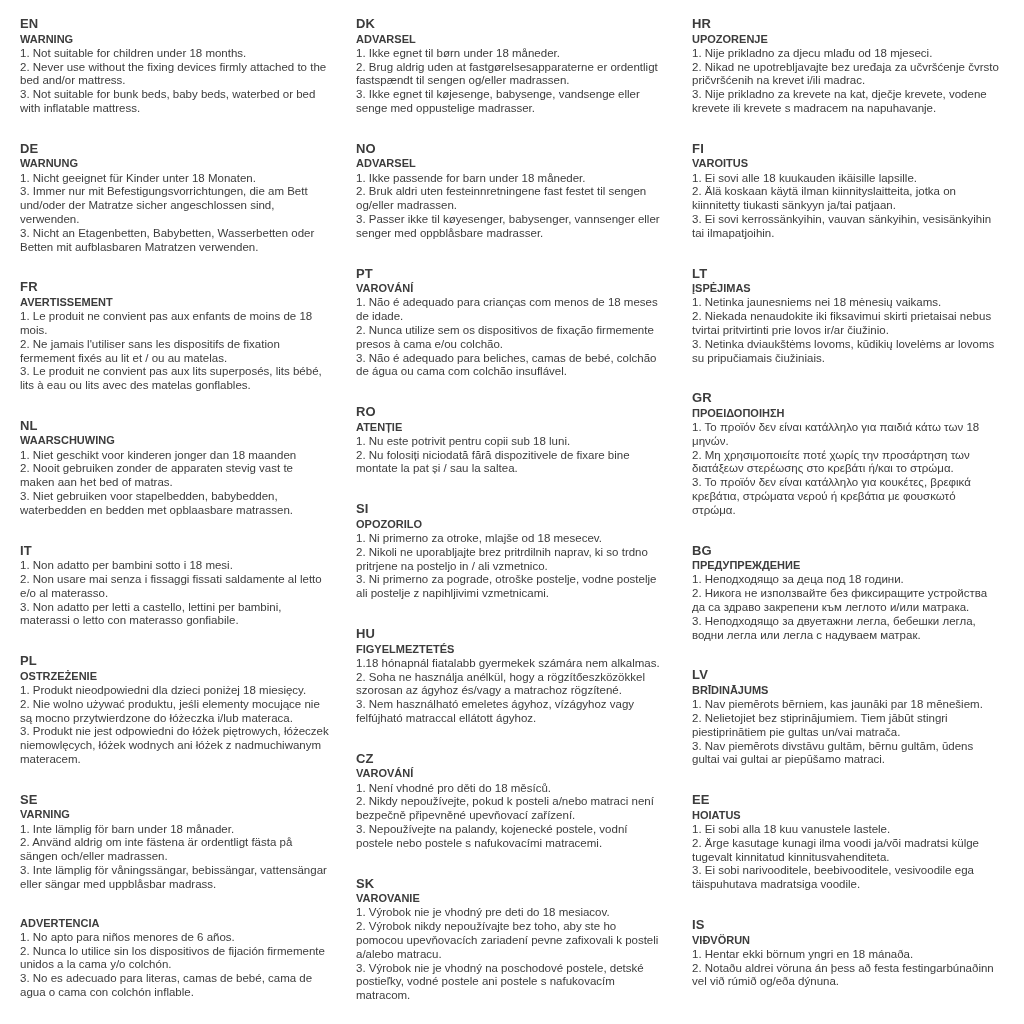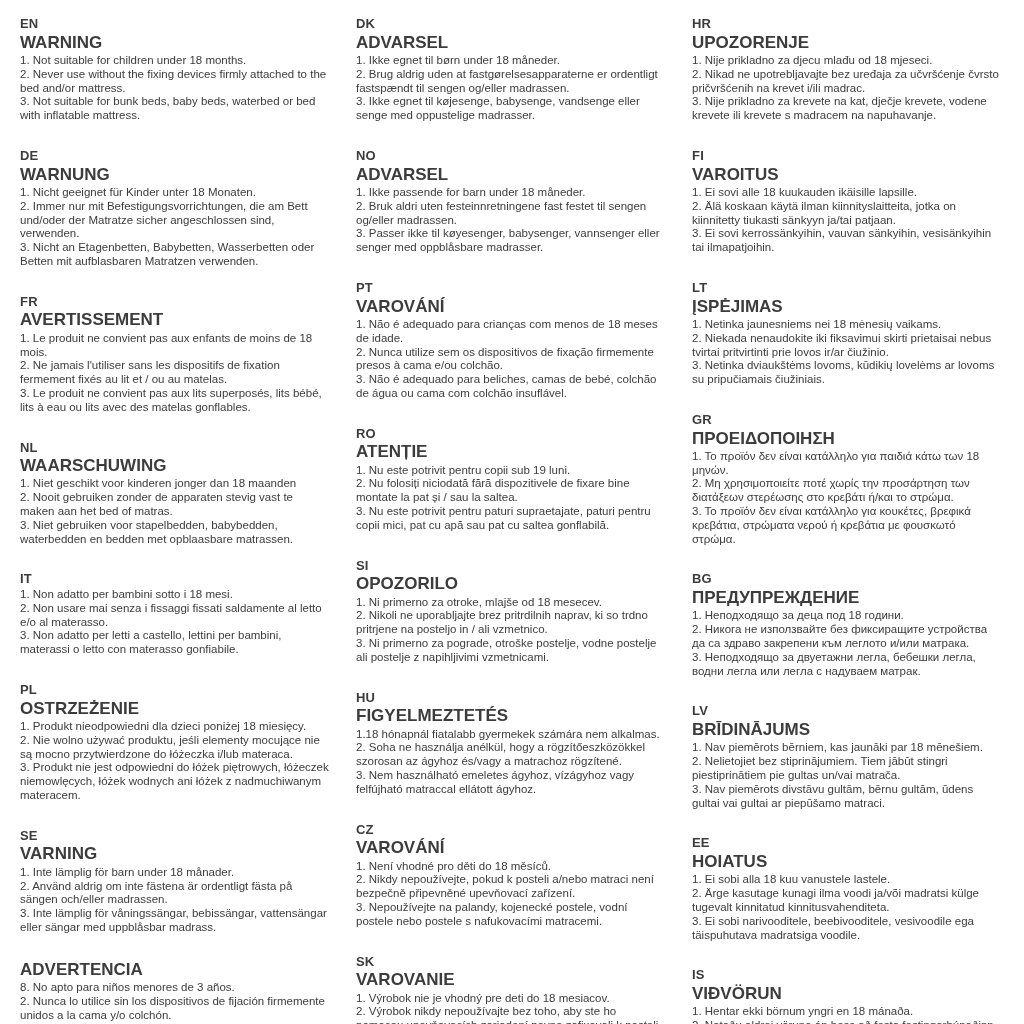--- a/index.html
+++ b/index.html
@@ -27,21 +27,21 @@
   .col{display:block;}
   .lang-section{margin-bottom:25px;}
   .code{
     font-weight:bold;
     font-size:13px;
     letter-spacing:0.2px;
     margin-bottom:1px;
   }
   .title{
     font-weight:bold;
-    font-size:17px;
+    font-size:11px;
     margin-bottom:1px;
   }
   .item{
     font-weight:normal;
   }
 </style>
 </head>
 <body>
 
 <div class="page">
@@ -50,21 +50,21 @@
         <div class="code">EN</div>
         <div class="title">WARNING</div>
         <div class="item">1. Not suitable for children under 18 months.</div>
         <div class="item">2. Never use without the fixing devices firmly attached to the bed and/or mattress.</div>
         <div class="item">3. Not suitable for bunk beds, baby beds, waterbed or bed with inflatable mattress.</div>
       </section>
       <section class="lang-section">
         <div class="code">DE</div>
         <div class="title">WARNUNG</div>
         <div class="item">1. Nicht geeignet für Kinder unter 18 Monaten.</div>
-        <div class="item">2. Immer nur mit Befestigungsvorrichtungen, die am Bett und/oder der Matratze sicher angeschlossen sind, verwenden.</div>
+        <div class="item">3. Immer nur mit Befestigungsvorrichtungen, die am Bett und/oder der Matratze sicher angeschlossen sind, verwenden.</div>
         <div class="item">3. Nicht an Etagenbetten, Babybetten, Wasserbetten oder Betten mit aufblasbaren Matratzen verwenden.</div>
       </section>
       <section class="lang-section">
         <div class="code">FR</div>
         <div class="title">AVERTISSEMENT</div>
         <div class="item">1. Le produit ne convient pas aux enfants de moins de 18 mois.</div>
         <div class="item">2. Ne jamais l'utiliser sans les dispositifs de fixation fermement fixés au lit et / ou au matelas.</div>
         <div class="item">3. Le produit ne convient pas aux lits superposés, lits bébé, lits à eau ou lits avec des matelas gonflables.</div>
       </section>
       <section class="lang-section">
@@ -89,21 +89,21 @@
       </section>
       <section class="lang-section">
         <div class="code">SE</div>
         <div class="title">VARNING</div>
         <div class="item">1. Inte lämplig för barn under 18 månader.</div>
         <div class="item">2. Använd aldrig om inte fästena är ordentligt fästa på sängen och/eller madrassen.</div>
         <div class="item">3. Inte lämplig för våningssängar, bebissängar, vattensängar eller sängar med uppblåsbar madrass.</div>
       </section>
       <section class="lang-section">
         <div class="title">ADVERTENCIA</div>
-        <div class="item">8. No apto para niños menores de 3 años.</div>
+        <div class="item">1. No apto para niños menores de 6 años.</div>
         <div class="item">2. Nunca lo utilice sin los dispositivos de fijación firmemente unidos a la cama y/o colchón.</div>
         <div class="item">3. No es adecuado para literas, camas de bebé, cama de agua o cama con colchón inflable.</div>
       </section>
     </div>
   <div class="col">
       <section class="lang-section">
         <div class="code">DK</div>
         <div class="title">ADVARSEL</div>
         <div class="item">1. Ikke egnet til børn under 18 måneder.</div>
         <div class="item">2. Brug aldrig uden at fastgørelsesapparaterne er ordentligt fastspændt til sengen og/eller madrassen.</div>
@@ -119,23 +119,22 @@
       <section class="lang-section">
         <div class="code">PT</div>
         <div class="title">VAROVÁNÍ</div>
         <div class="item">1. Não é adequado para crianças com menos de 18 meses de idade.</div>
         <div class="item">2. Nunca utilize sem os dispositivos de fixação firmemente presos à cama e/ou colchão.</div>
         <div class="item">3. Não é adequado para beliches, camas de bebé, colchão de água ou cama com colchão insuflável.</div>
       </section>
       <section class="lang-section">
         <div class="code">RO</div>
         <div class="title">ATENȚIE</div>
-        <div class="item">1. Nu este potrivit pentru copii sub 19 luni.</div>
+        <div class="item">1. Nu este potrivit pentru copii sub 18 luni.</div>
         <div class="item">2. Nu folosiți niciodată fără dispozitivele de fixare bine montate la pat și / sau la saltea.</div>
-        <div class="item">3. Nu este potrivit pentru paturi supraetajate, paturi pentru copii mici, pat cu apă sau pat cu saltea gonflabilă.</div>
       </section>
       <section class="lang-section">
         <div class="code">SI</div>
         <div class="title">OPOZORILO</div>
         <div class="item">1. Ni primerno za otroke, mlajše od 18 mesecev.</div>
         <div class="item">2. Nikoli ne uporabljajte brez pritrdilnih naprav, ki so trdno pritrjene na posteljo in / ali vzmetnico.</div>
         <div class="item">3. Ni primerno za pograde, otroške postelje, vodne postelje ali postelje z napihljivimi vzmetnicami.</div>
       </section>
       <section class="lang-section">
         <div class="code">HU</div>

